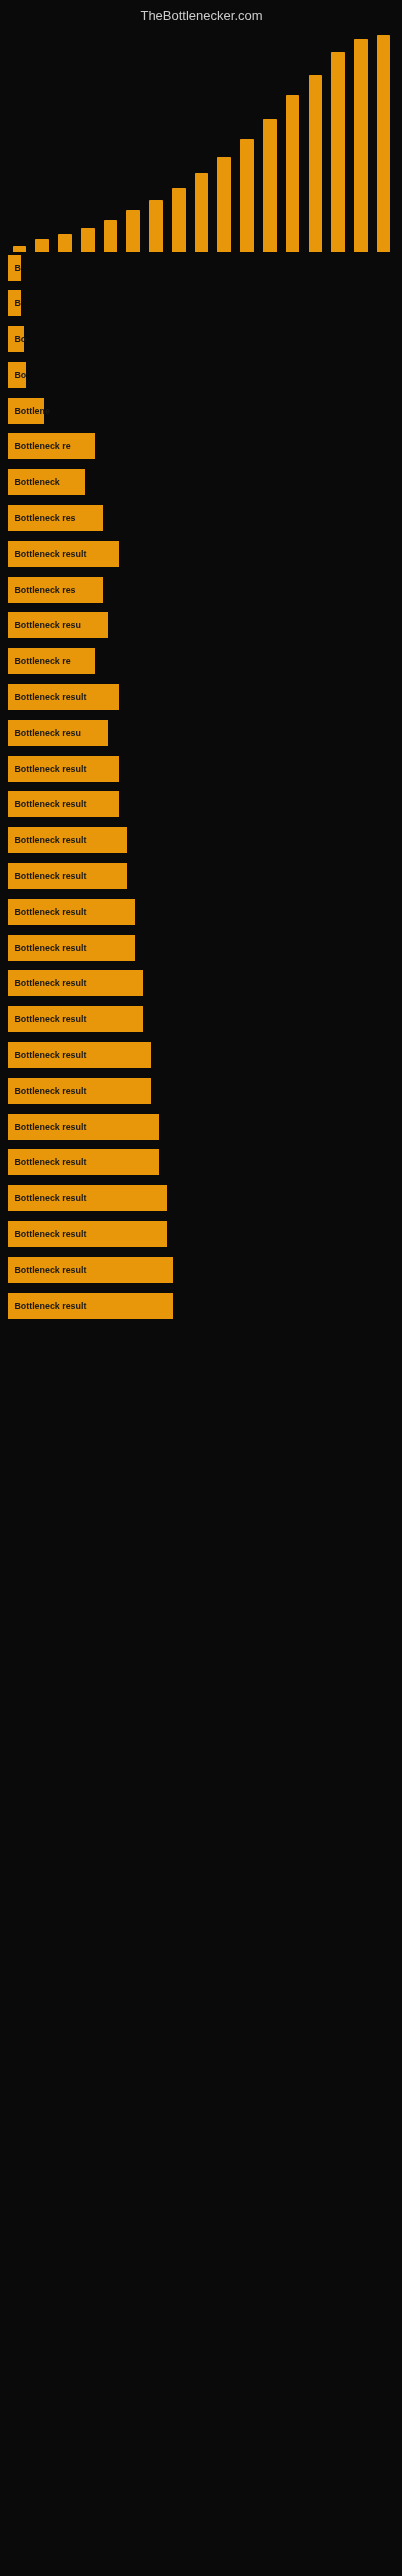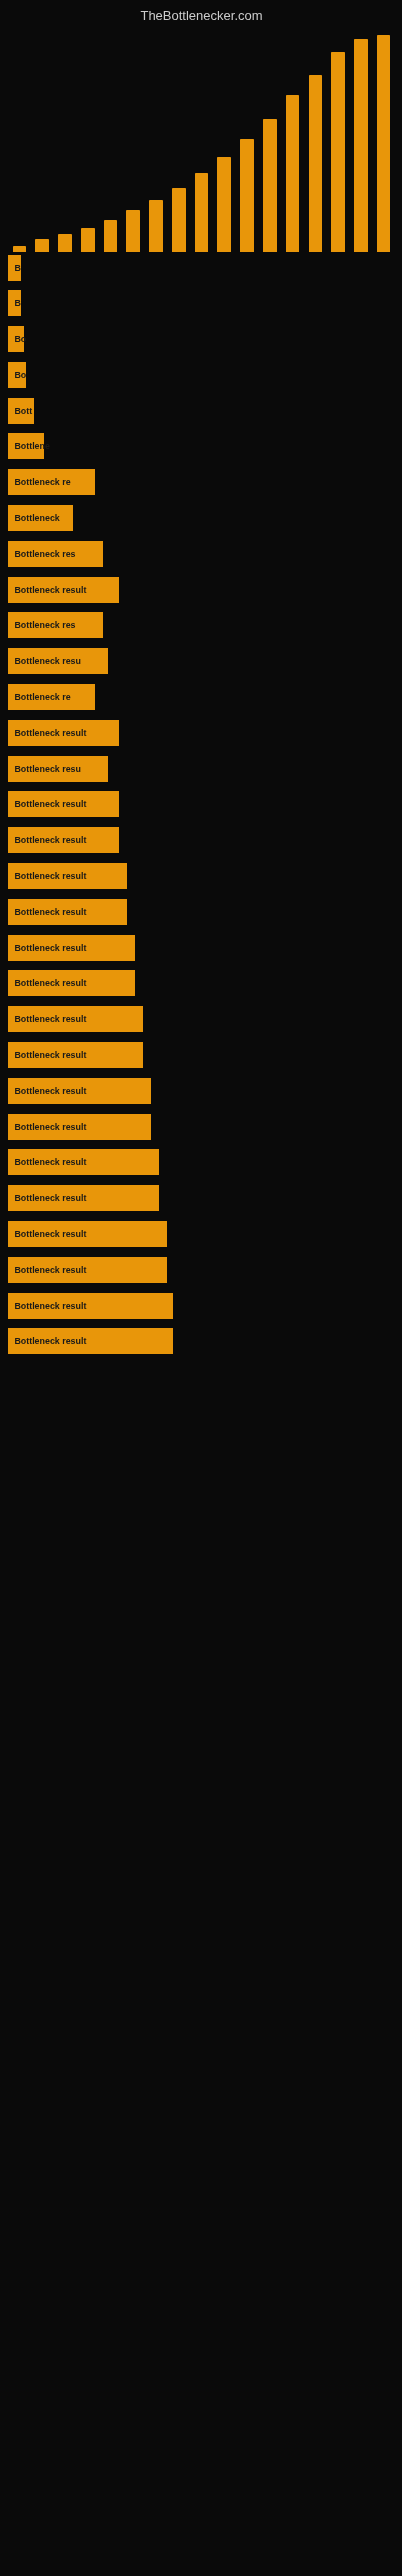--- a/index.html
+++ b/index.html
@@ -164,36 +164,31 @@
       <div class="result-bar-container" style="width: 16px;">
         <span class="result-label">Bo</span>
       </div>
     </div>
     <div class="result-item">
       <div class="result-bar-container" style="width: 17.7px;">
         <span class="result-label">Bo</span>
       </div>
     </div>
     <div class="result-item">
-      <div class="result-bar-container" style="width: 26px;">
-        <span class="result-label">Bott</span>
-      </div>
-    </div>
-    <div class="result-item">
       <div class="result-bar-container" style="width: 36px;">
         <span class="result-label">Bottlene</span>
       </div>
     </div>
     <div class="result-item">
       <div class="result-bar-container" style="width: 87px;">
         <span class="result-label">Bottleneck re</span>
       </div>
     </div>
     <div class="result-item">
-      <div class="result-bar-container" style="width: 65px;">
+      <div class="result-bar-container" style="width: 77px;">
         <span class="result-label">Bottleneck</span>
       </div>
     </div>
     <div class="result-item">
       <div class="result-bar-container" style="width: 95px;">
         <span class="result-label">Bottleneck res</span>
       </div>
     </div>
     <div class="result-item">
       <div class="result-bar-container" style="width: 111px;">

